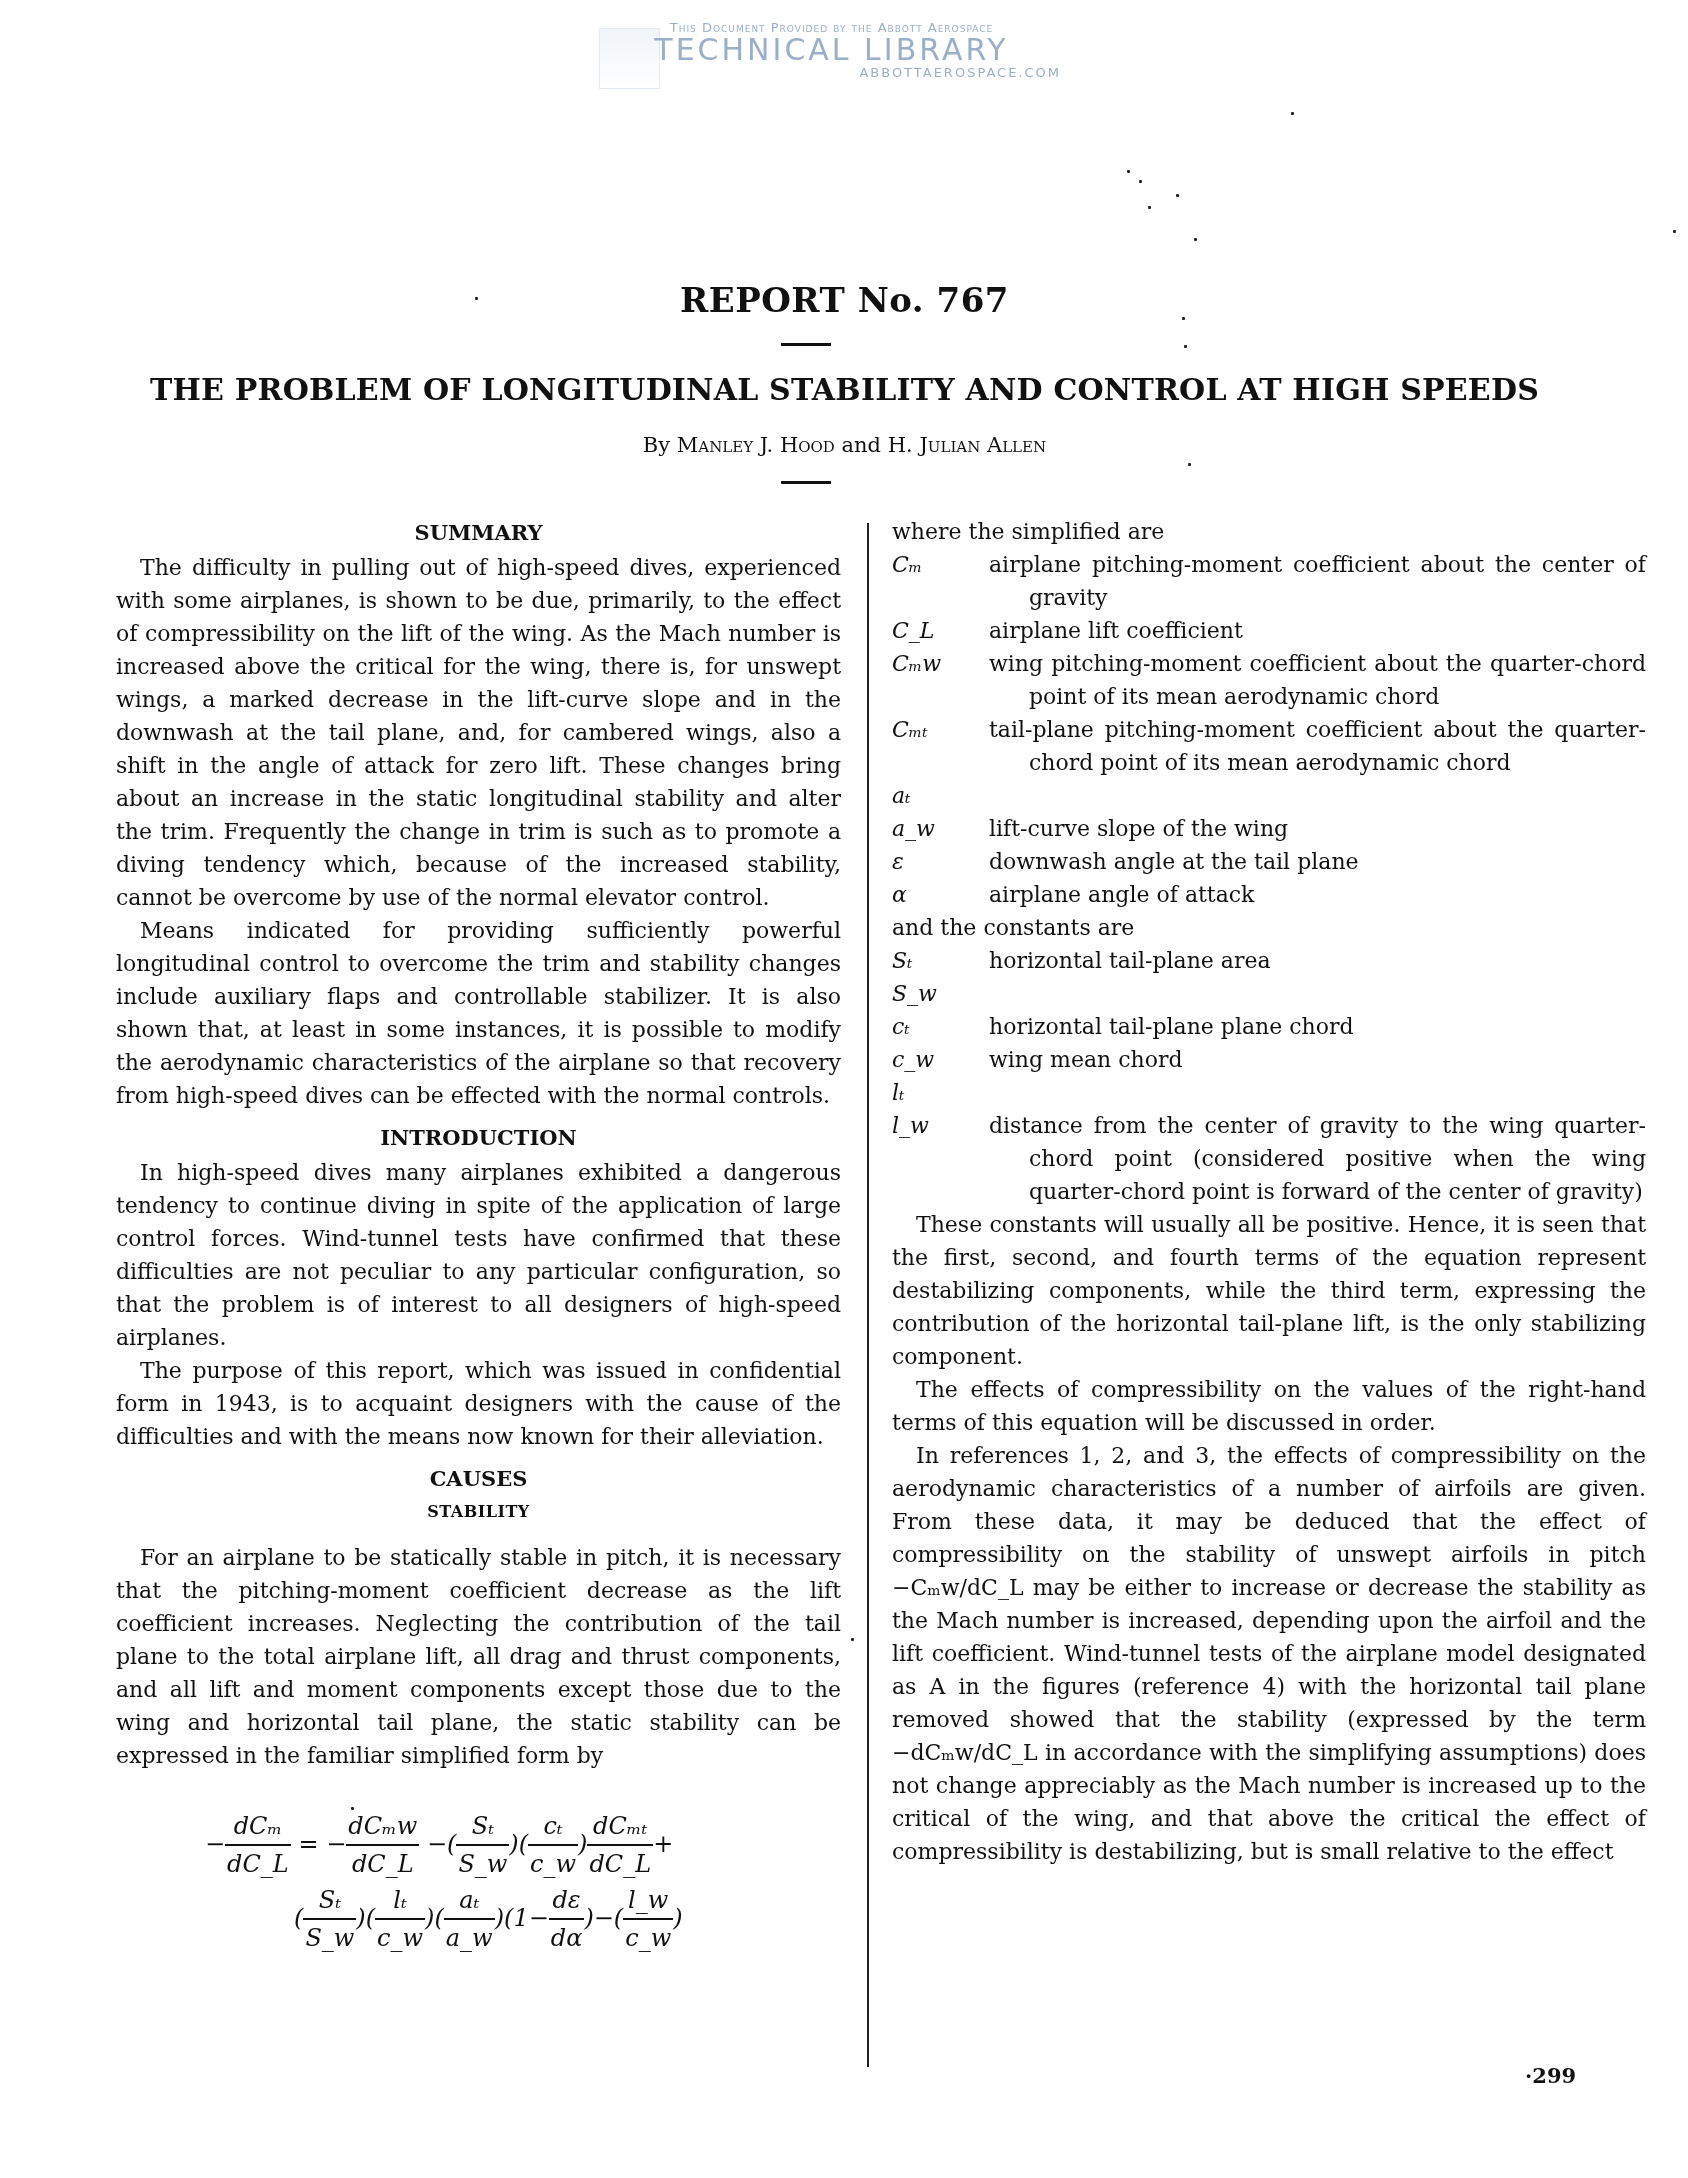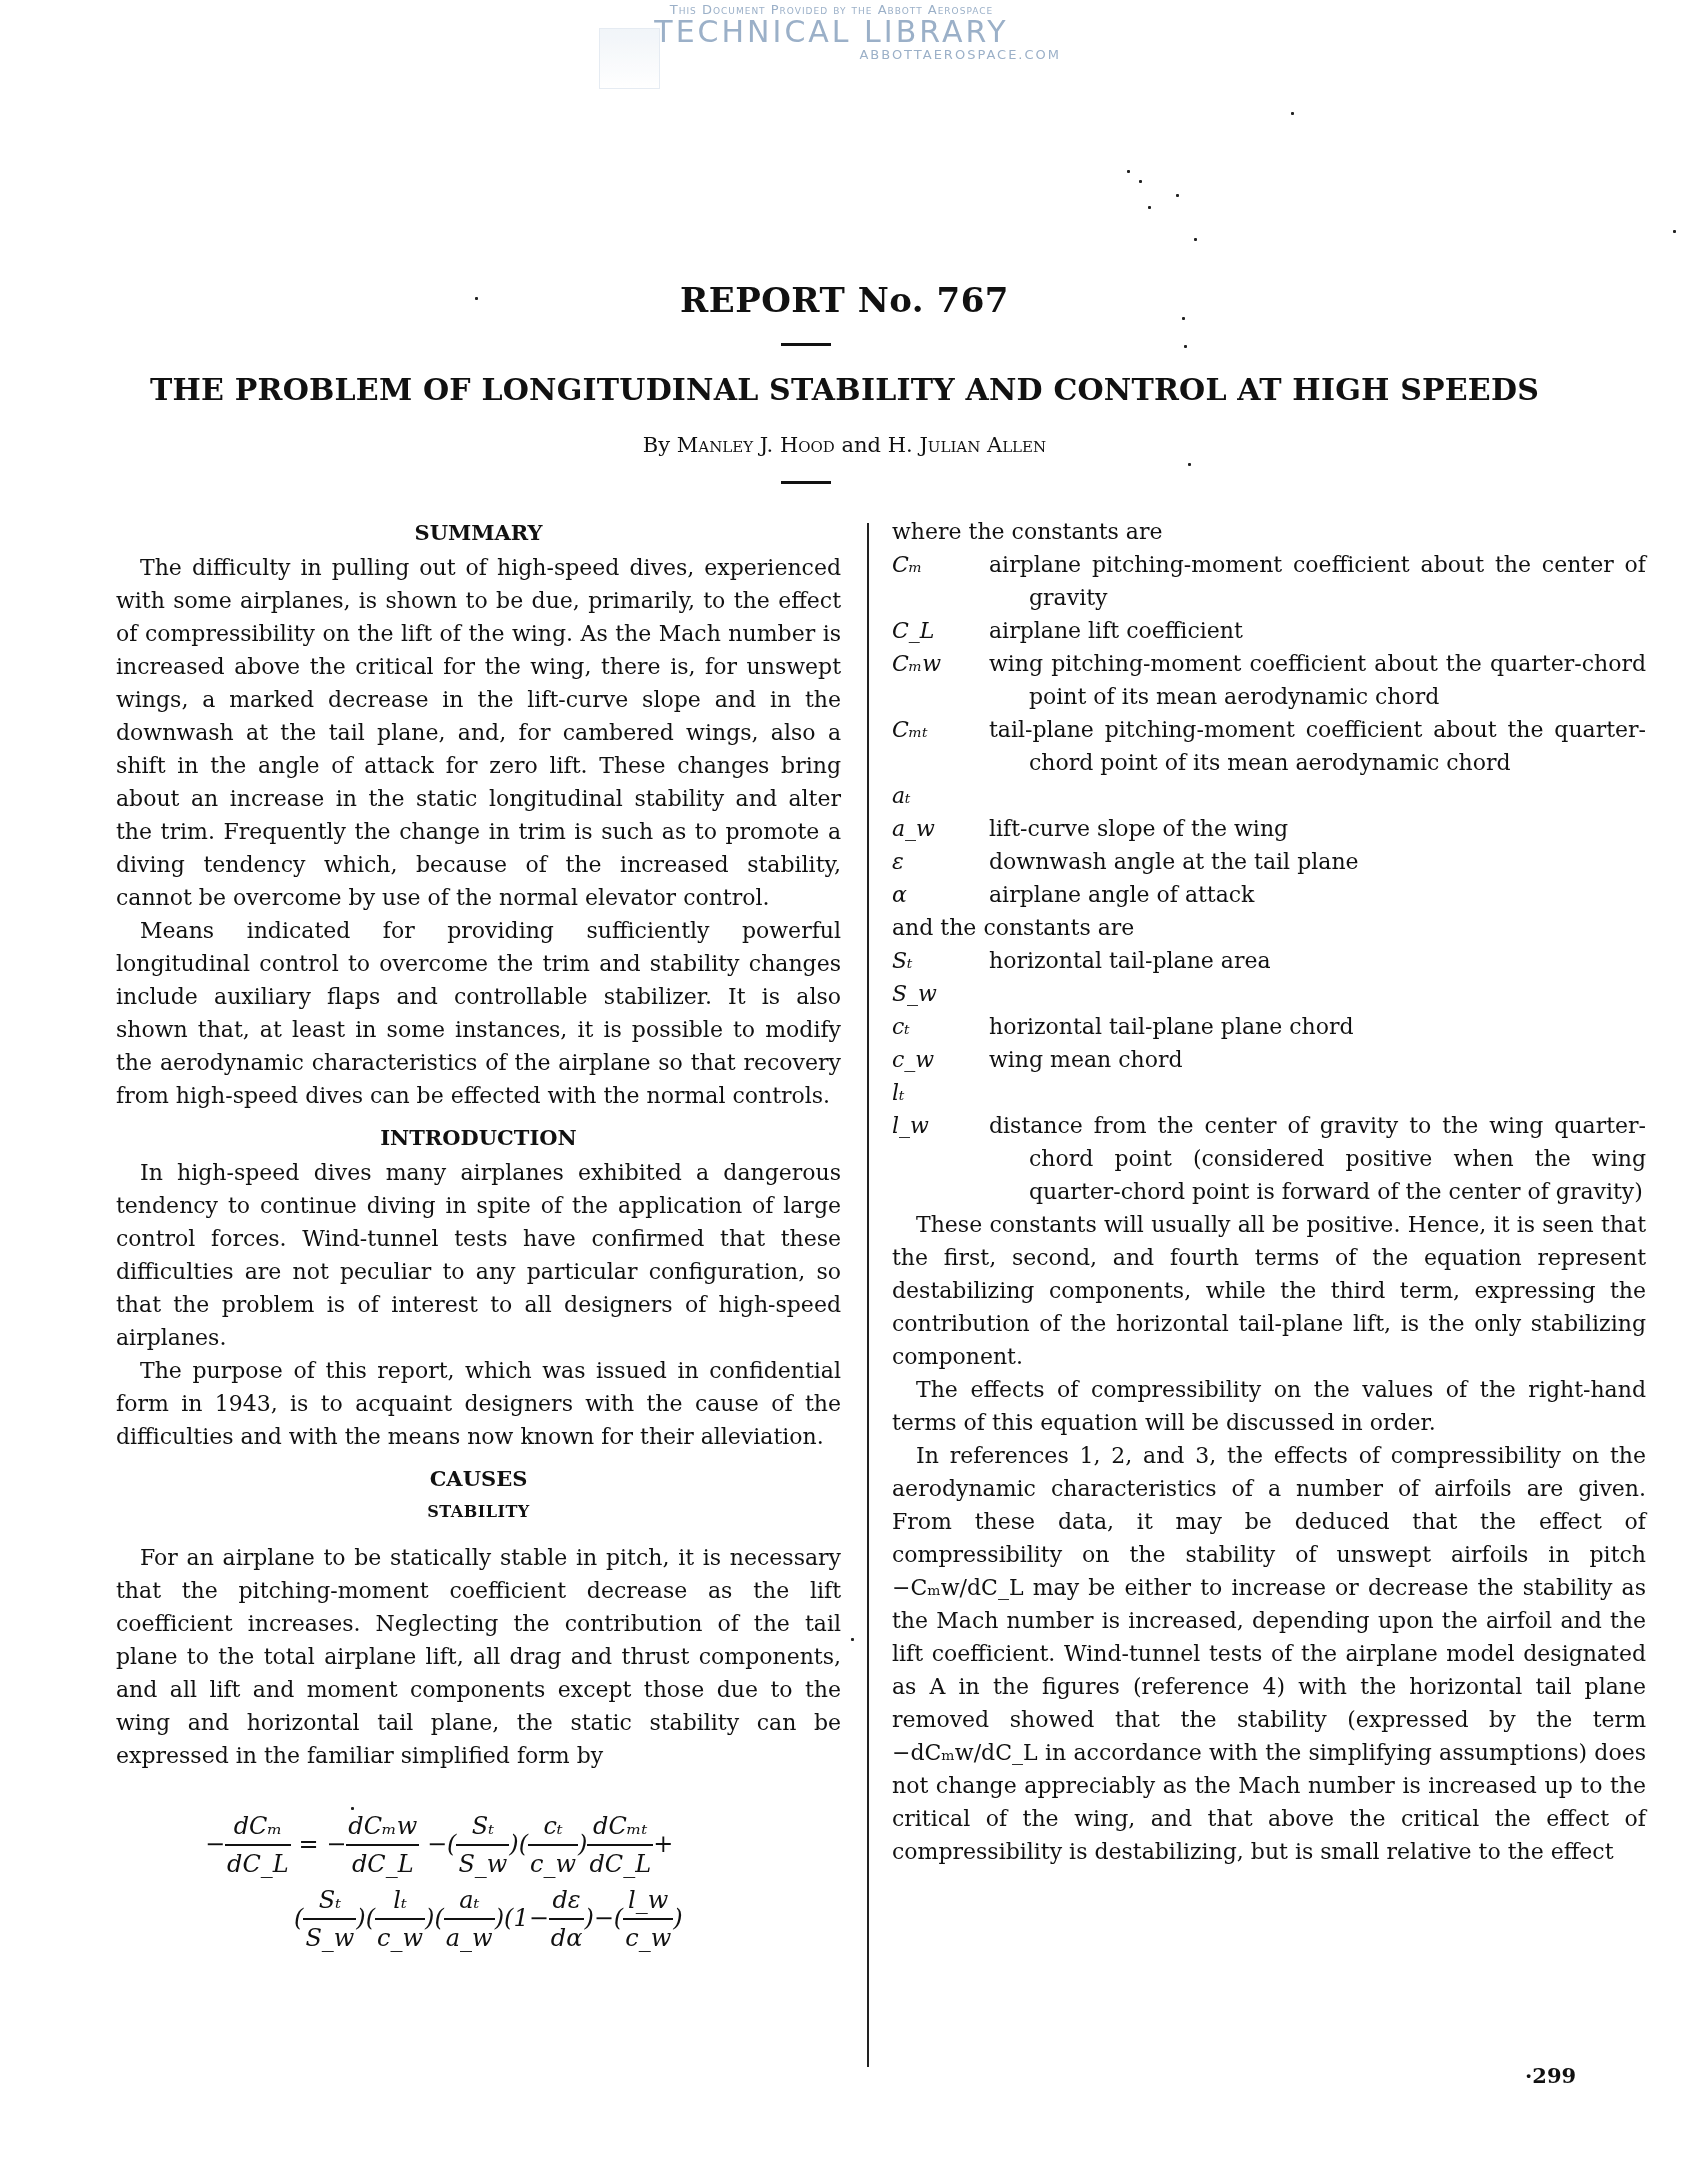--- a/index.html
+++ b/index.html
@@ -1,18 +1,18 @@
 <!DOCTYPE html>
 <html><head>
 <meta charset="utf-8">
 <style>
   html, body { margin:0; padding:0; background:#fff; }
   body { width:1689px; height:2178px; position:relative; overflow:hidden; color:#111;
          font-family:"DejaVu Serif", "Liberation Serif", serif; }
-  .wm { position:absolute; left:594px; top:2px; width:475px; text-align:center; color:#9bb0c8;
+  .wm { position:absolute; left:594px; top:20px; width:475px; text-align:center; color:#9bb0c8;
         font-family:"DejaVu Sans", "Liberation Sans", sans-serif; }
   .wm .l1 { font-size:13px; letter-spacing:1px; font-variant:small-caps; }
   .wm .l2 { font-size:30px; letter-spacing:3px; line-height:30px; }
   .wm .l3 { font-size:13px; letter-spacing:2px; text-align:right; padding-right:8px; }
   .wm-logo { position:absolute; left:599px; top:28px; width:59px; height:59px;
              border:1px solid #dfe7f0; background:linear-gradient(180deg,#eef3f8,#fff); opacity:.8; }
   .center { position:absolute; left:0; width:1689px; text-align:center; }
   .report { top:280px; font-size:34px; font-weight:bold; letter-spacing:0.5px; }
   .rule { position:absolute; height:3px; background:#111; }
   .title { top:372px; font-size:30px; font-weight:bold; letter-spacing:0.2px; }
@@ -90,21 +90,21 @@
 
   <div class="eq">
     <div>−<span class="frac"><span class="num">dCₘ</span><span>dC_L</span></span>
     = −<span class="frac"><span class="num">dCₘw</span><span>dC_L</span></span>
     −(<span class="frac"><span class="num">Sₜ</span><span>S_w</span></span>)(<span class="frac"><span class="num">cₜ</span><span>c_w</span></span>)<span class="frac"><span class="num">dCₘₜ</span><span>dC_L</span></span>+</div>
     <div class="row2">(<span class="frac"><span class="num">Sₜ</span><span>S_w</span></span>)(<span class="frac"><span class="num">lₜ</span><span>c_w</span></span>)(<span class="frac"><span class="num">aₜ</span><span>a_w</span></span>)(<span>1</span>−<span class="frac"><span class="num">dε</span><span>dα</span></span>)−(<span class="frac"><span class="num">l_w</span><span>c_w</span></span>)</div>
   </div>
 </div>
 
 <div class="col right">
-  <p class="noind">where the constants are</p>
+  <p class="noind">where the simplified are</p>
   <div class="defs">
     <div class="def">
         <span class="sym">Cₘ</span>
         <span class="txt">airplane pitching-moment coefficient about the center of gravity</span>
       </div>
     <div class="def">
         <span class="sym">C_L</span>
         <span class="txt">airplane lift coefficient</span>
       </div>
     <div class="def">

